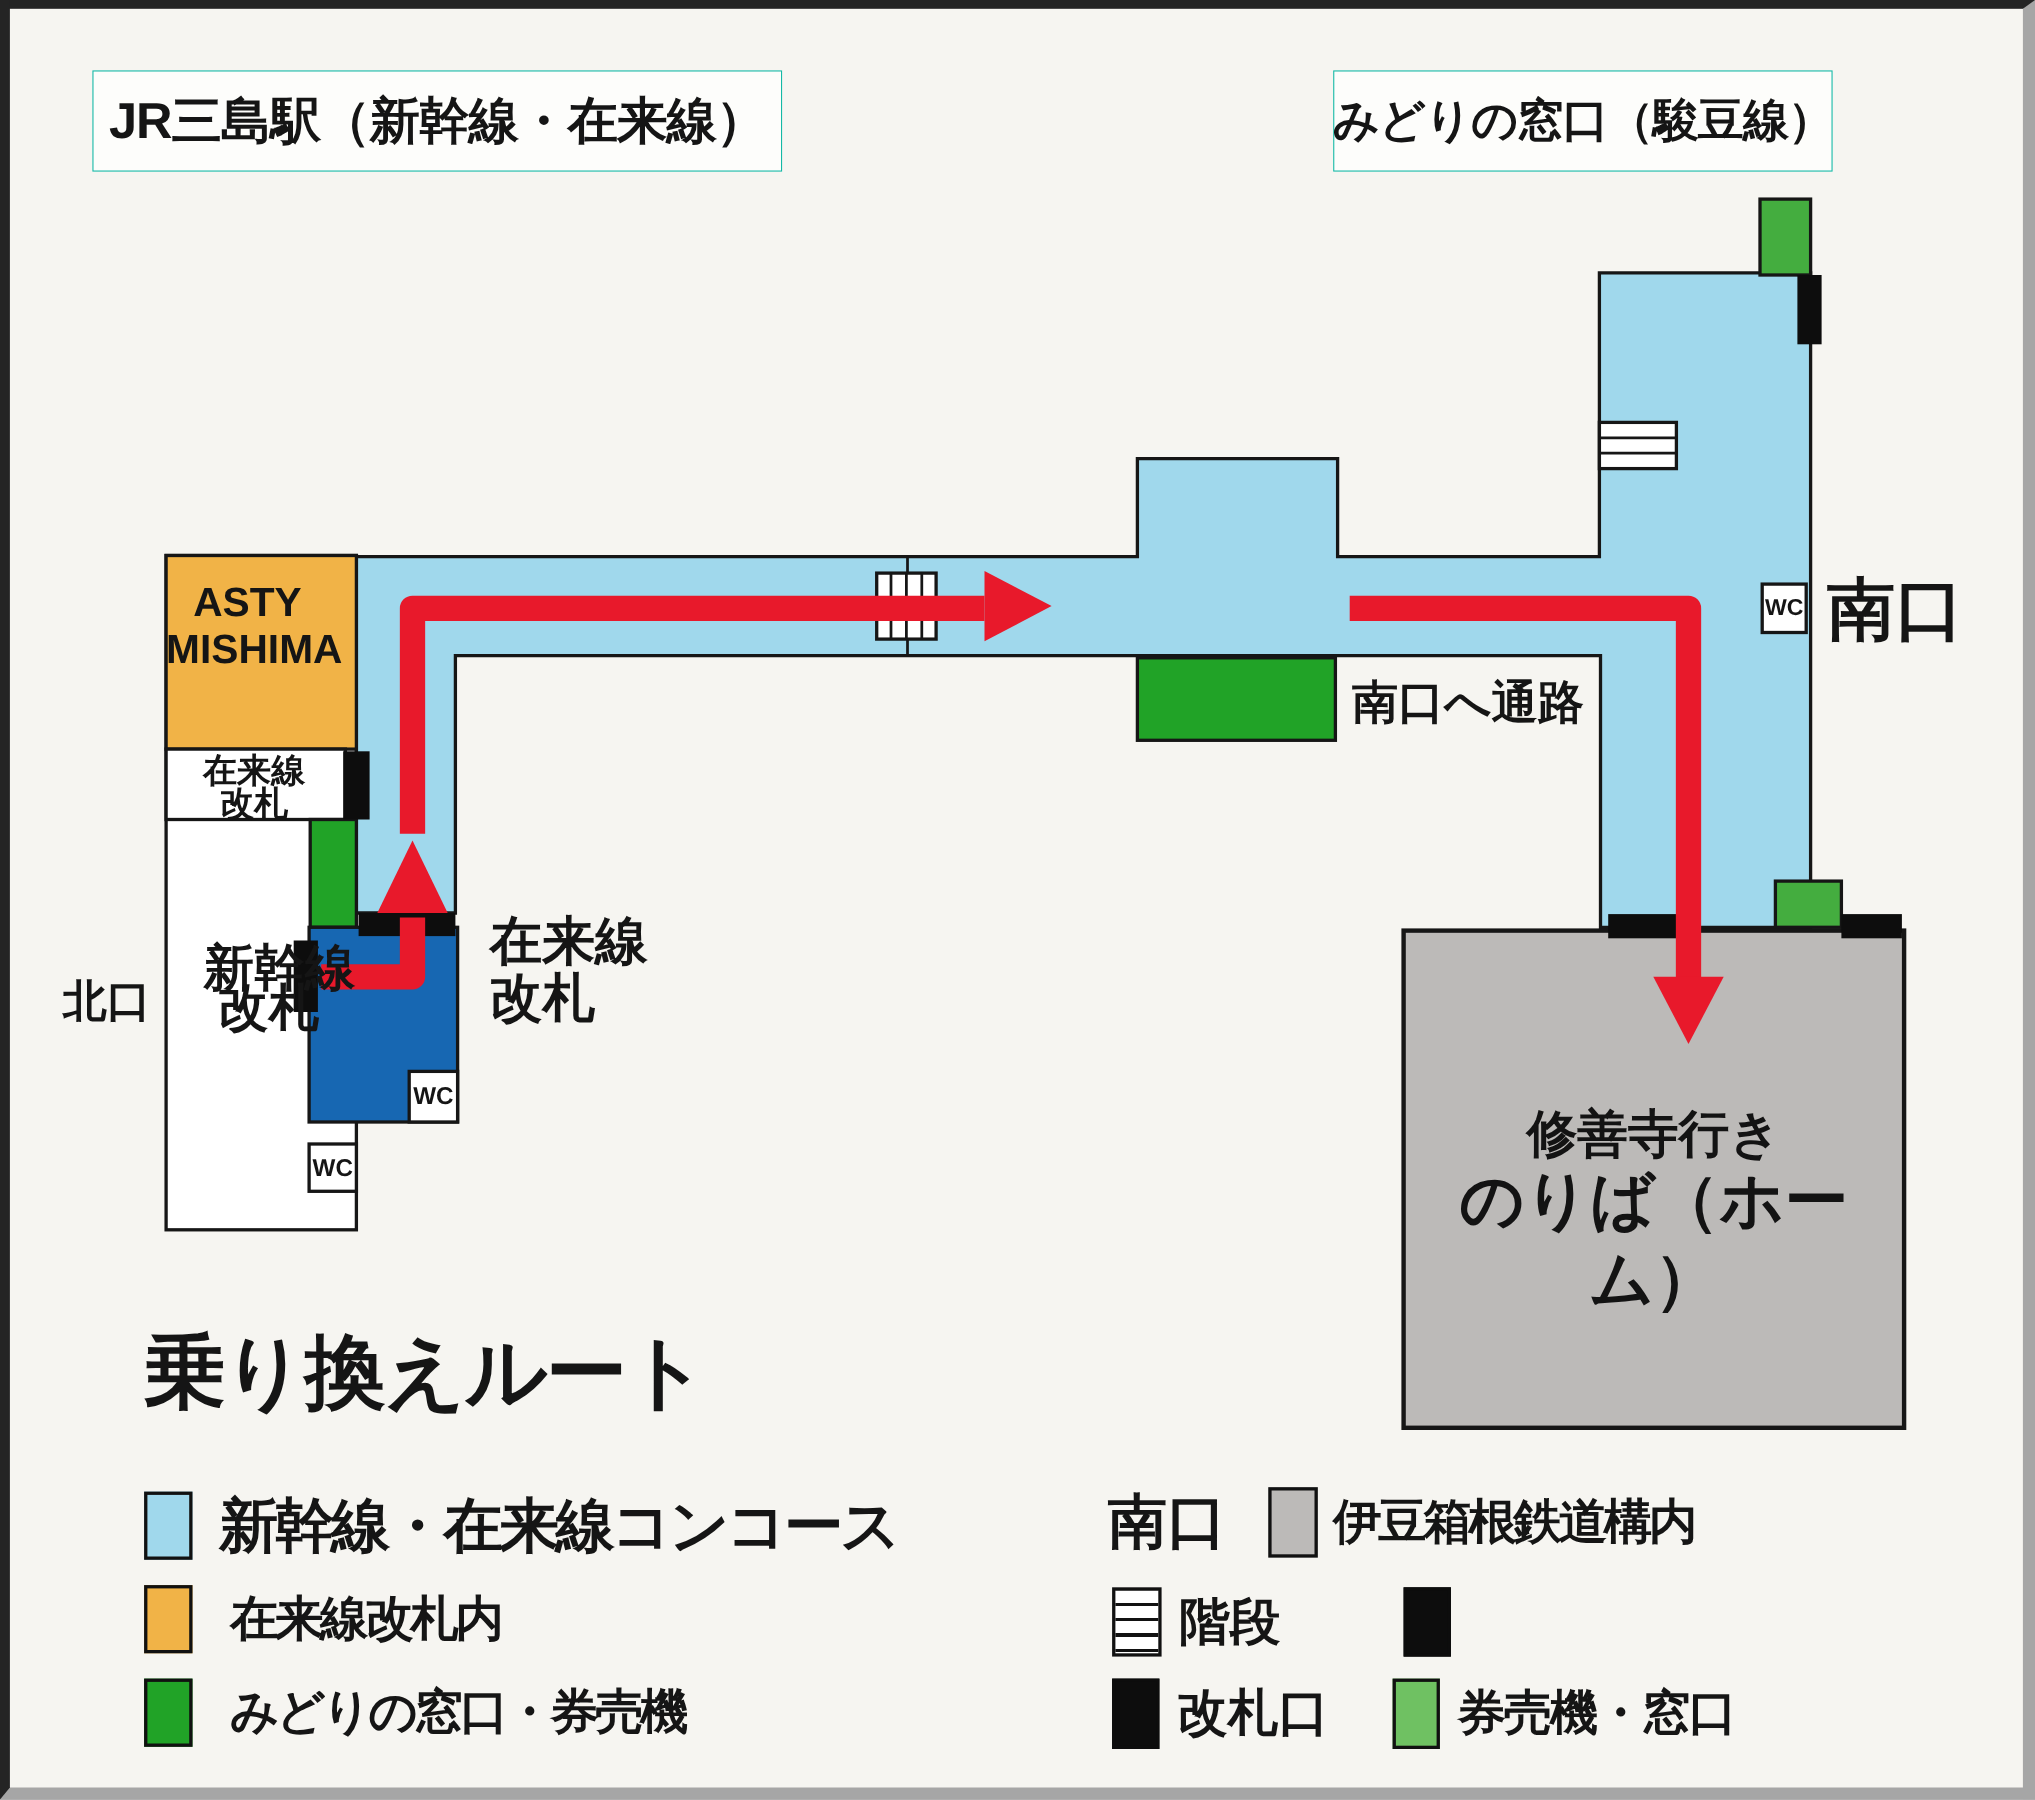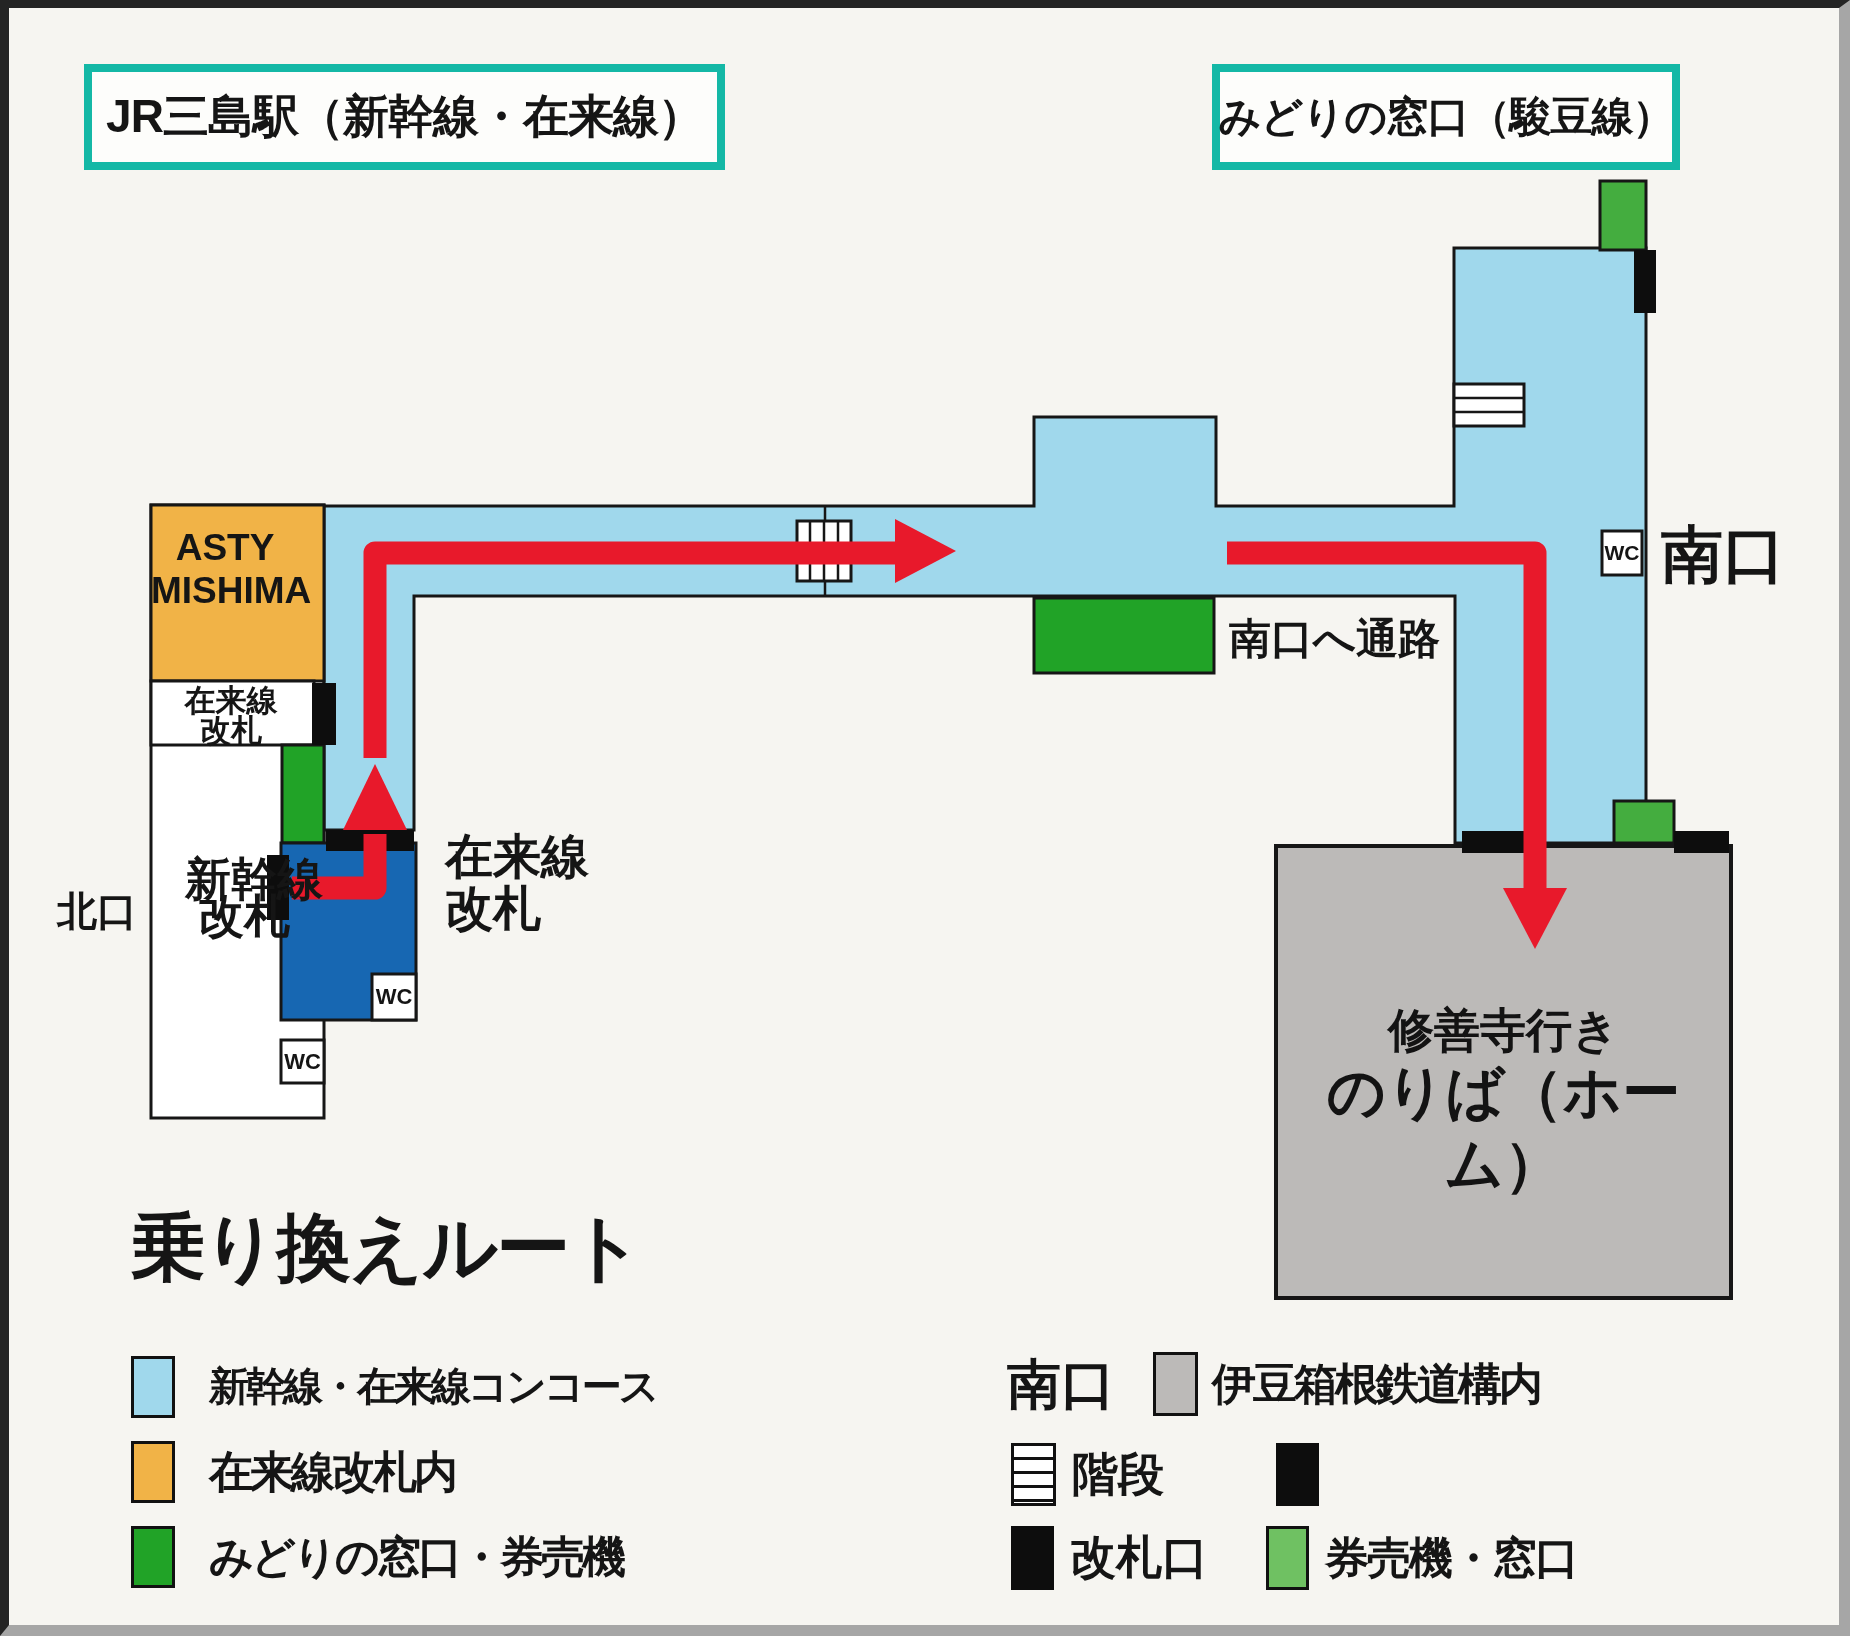--- a/index.html
+++ b/index.html
@@ -14,21 +14,21 @@
     border-bottom:11px solid #a6a6a6;
     overflow:hidden;
     font-family:"Liberation Sans","DejaVu Sans",sans-serif;
     color:#151515;
   }
   .abs{position:absolute;}
   svg{display:block;}
   .titlebox{
     position:absolute;
     background:#fdfdfb;
-    border:8px solid #14b8a6;
+    border:1px solid #14b8a6;
     display:flex;align-items:center;justify-content:center;
     font-weight:bold;
     letter-spacing:-1px;
     white-space:nowrap;
   }
   .lbl{position:absolute;font-weight:bold;line-height:1.08;white-space:nowrap;}
   .ctr{text-align:center;}
   .wc{
     position:absolute;background:#fff;border:3px solid #111;
     display:flex;align-items:center;justify-content:center;
@@ -143,21 +143,21 @@
 
   <div class="platform-text" style="left:1267px;top:968px;width:455px;">
     <div style="font-size:46px;line-height:52px;margin-top:28px;">修善寺行き</div>
     <div style="font-size:58px;line-height:72px;">のりば（ホーム）</div>
   </div>
 
   <div class="lbl" style="left:122px;top:1200px;font-size:74px;letter-spacing:-2px;">乗り換えルート</div>
 
   <div class="legend-row" style="left:122px;top:1348px;">
     <div class="swatch" style="width:44px;height:62px;background:#a0d8ec;"></div>
-    <div class="lbl" style="position:static;margin-left:34px;font-size:40px;letter-spacing:-3px;">新幹線・在来線コンコース</div>
+    <div class="lbl" style="position:static;margin-left:24px;font-size:54px;letter-spacing:-3px;">新幹線・在来線コンコース</div>
   </div>
   <div class="legend-row" style="left:122px;top:1433px;">
     <div class="swatch" style="width:44px;height:62px;background:#f1b347;"></div>
     <div class="lbl" style="position:static;margin-left:34px;font-size:44px;letter-spacing:-3px;">在来線改札内</div>
   </div>
   <div class="legend-row" style="left:122px;top:1518px;">
     <div class="swatch" style="width:44px;height:62px;background:#21a327;"></div>
     <div class="lbl" style="position:static;margin-left:34px;font-size:44px;letter-spacing:-3px;">みどりの窓口・券売機</div>
   </div>
 

